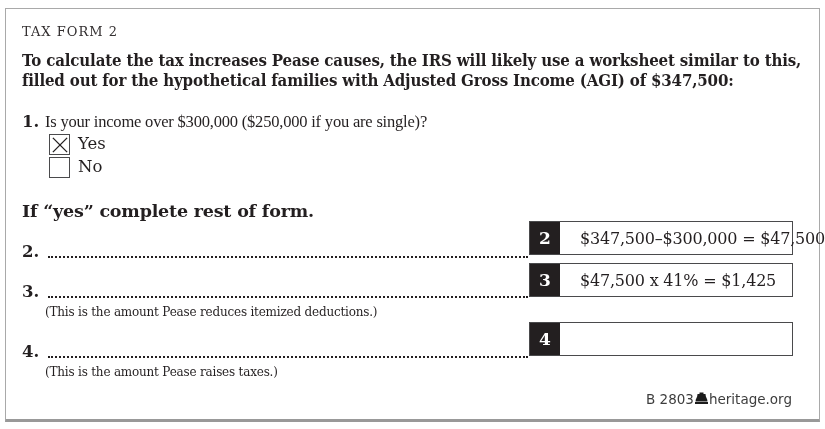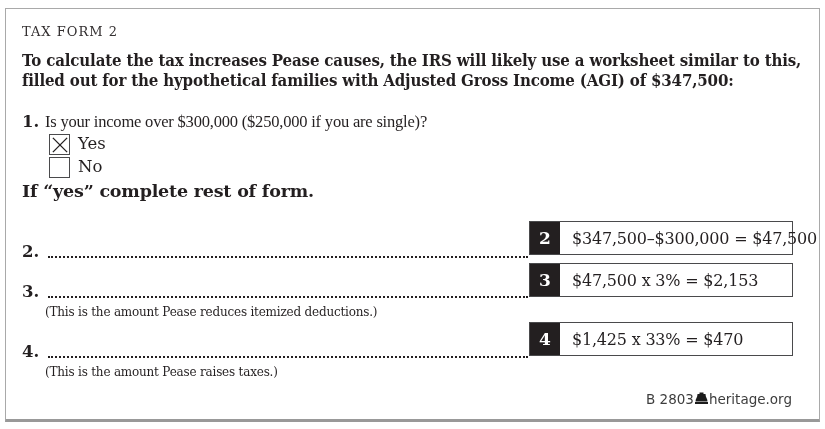--- a/index.html
+++ b/index.html
@@ -18,36 +18,36 @@
   }
   .heading{position:absolute;left:22px;top:50px;font-weight:bold;font-size:17.5px;line-height:20px;}
   .heading .hline{display:block;white-space:nowrap;transform:scaleX(.86);transform-origin:left center;letter-spacing:-.2px;}
   .qrow{position:absolute;left:22px;top:112px;display:flex;align-items:baseline;font-size:16.5px;}
   .num{font-weight:bold;width:23px;flex:none;}
   .opt{position:absolute;left:49px;display:flex;}
   .cb{width:19px;height:19px;border:1.6px solid #4a4a4c;flex:none;display:flex;align-items:center;justify-content:center;background:#fff;cursor:pointer;}
   .cb svg{display:none;}
   .cb.checked svg{display:block;}
   .opt-label{margin-left:8px;font-size:16.5px;}
-  .instruction{position:absolute;left:22px;top:181px;font-weight:bold;font-size:17.5px;letter-spacing:-.2px;}
+  .instruction{position:absolute;left:22px;top:201px;font-weight:bold;font-size:17.5px;letter-spacing:-.2px;}
   .wblock{position:absolute;left:22px;width:506px;}
   .wline{display:flex;align-items:flex-end;font-size:16.5px;line-height:21px;}
   .ln-text{white-space:nowrap;letter-spacing:-.2px;font-family:Liberation Serif, serif;}
   .leader{flex:1;min-width:8px;border-bottom:2px dotted #231f20;margin:0 0 4px 3px;}
   .ln-note{padding-left:23px;font-size:12px;line-height:20px;letter-spacing:-.2px;}
   .rbox{
     position:absolute;left:529px;width:264px;height:34px;
     display:flex;align-items:stretch;border:1.6px solid #4a4a4c;background:#fff;box-sizing:border-box;
   }
   .rtab{
     width:30px;flex:none;background:#231f20;color:#ffffff;
     display:flex;align-items:center;justify-content:center;
     font-weight:bold;font-size:17px;
   }
-  .req{flex:1;display:flex;align-items:center;padding-left:12px;font-size:16px;white-space:nowrap;letter-spacing:-.2px;}
+  .req{flex:1;display:flex;align-items:center;padding-left:20px;font-size:16px;white-space:nowrap;letter-spacing:-.2px;}
   .footer{
     position:absolute;top:391px;right:33px;display:flex;align-items:center;
     font-family:"DejaVu Sans","Liberation Sans",sans-serif;font-size:13.5px;color:#3d3d3d;
   }
   .bell{display:flex;align-items:center;}
 </style>
 </head>
 <body>
 
 <div class="panel"></div>
@@ -105,26 +105,25 @@
   <div class="ln-note">(This is the amount Pease raises taxes.)</div>
 </div>
 
 <div class="rbox" style="top:221px">
   <span class="rtab">2</span>
   <span class="req">$347,500–$300,000 = $47,500</span>
 </div>
 
 <div class="rbox" style="top:263px">
   <span class="rtab">3</span>
-  <span class="req">$47,500 x 3% = $2,153</span>
+  <span class="req">$47,500 x 41% = $1,425</span>
 </div>
 
 <div class="rbox" style="top:322px">
   <span class="rtab">4</span>
-  <span class="req">$1,425 x 33% = $470</span>
 </div>
 
 <div class="footer">
   <span>B 2803</span>
   <span class="bell">
     <svg width="15" height="14" viewBox="0 0 30 28" fill="#1c1c1c">
       <path d="M11 1h8v3h-8z"></path>
       <path d="M7 4h16c0 7 4 9 4 15H3c0-6 4-8 4-15z"></path>
       <path d="M2 20h26v4H2z"></path>
     </svg>

